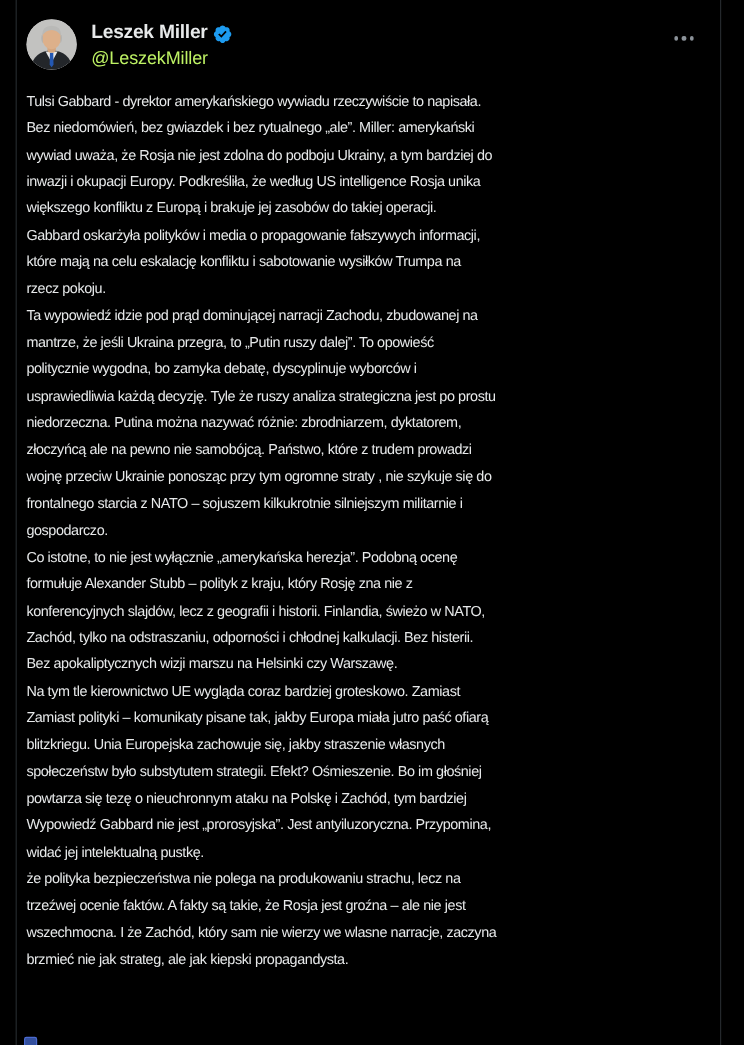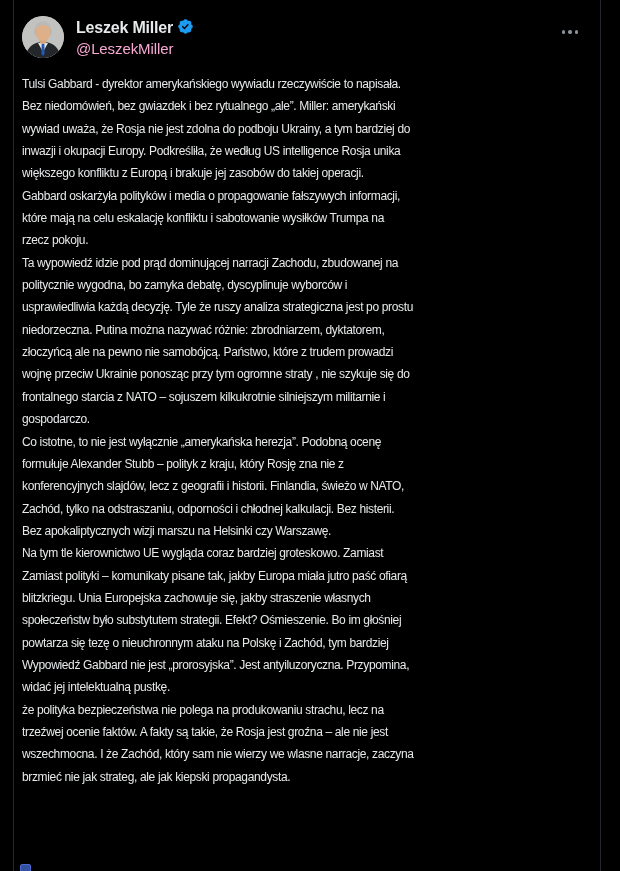--- a/index.html
+++ b/index.html
@@ -46,36 +46,37 @@
     background: #c9c9c9;
   }
   .avatar svg { display: block; }
   .author-block {
     position: absolute;
     left: 54px;
     top: 4px;
   }
   .name-row {
     display: flex;
+    align-items: center;
     gap: 4px;
     line-height: 20px;
   }
   .name {
     color: #e7e9ea;
     font-size: 16px;
     font-weight: bold;
     letter-spacing: -0.2px;
   }
   .badge {
     width: 17px;
     height: 17px;
     display: inline-block;
   }
   .handle {
-    color: #f9a8d4;
+    color: #bef264;
     font-size: 15px;
     line-height: 19px;
     margin-top: 1px;
     letter-spacing: -0.1px;
   }
   .more-button {
     position: absolute;
     right: 10px;
     top: 12px;
     display: flex;
@@ -165,20 +166,21 @@
     <div class="tweet-body">
         <span class="line">Tulsi Gabbard - dyrektor amerykańskiego wywiadu rzeczywiście to napisała.</span>
         <span class="line">Bez niedomówień, bez gwiazdek i bez rytualnego „ale”. Miller: amerykański</span>
         <span class="line">wywiad uważa, że Rosja nie jest zdolna do podboju Ukrainy, a tym bardziej do</span>
         <span class="line">inwazji i okupacji Europy. Podkreśliła, że według US intelligence Rosja unika</span>
         <span class="line">większego konfliktu z Europą i brakuje jej zasobów do takiej operacji.</span>
         <span class="line">Gabbard oskarżyła polityków i media o propagowanie fałszywych informacji,</span>
         <span class="line">które mają na celu eskalację konfliktu i sabotowanie wysiłków Trumpa na</span>
         <span class="line">rzecz pokoju.</span>
         <span class="line">Ta wypowiedź idzie pod prąd dominującej narracji Zachodu, zbudowanej na</span>
+        <span class="line">mantrze, że jeśli Ukraina przegra, to „Putin ruszy dalej”. To opowieść</span>
         <span class="line">politycznie wygodna, bo zamyka debatę, dyscyplinuje wyborców i</span>
         <span class="line">usprawiedliwia każdą decyzję. Tyle że ruszy analiza strategiczna jest po prostu</span>
         <span class="line">niedorzeczna. Putina można nazywać różnie: zbrodniarzem, dyktatorem,</span>
         <span class="line">złoczyńcą ale na pewno nie samobójcą. Państwo, które z trudem prowadzi</span>
         <span class="line">wojnę przeciw Ukrainie ponosząc przy tym ogromne straty , nie szykuje się do</span>
         <span class="line">frontalnego starcia z NATO – sojuszem kilkukrotnie silniejszym militarnie i</span>
         <span class="line">gospodarczo.</span>
         <span class="line">Co istotne, to nie jest wyłącznie „amerykańska herezja”. Podobną ocenę</span>
         <span class="line">formułuje Alexander Stubb – polityk z kraju, który Rosję zna nie z</span>
         <span class="line">konferencyjnych slajdów, lecz z geografii i historii. Finlandia, świeżo w NATO,</span>

